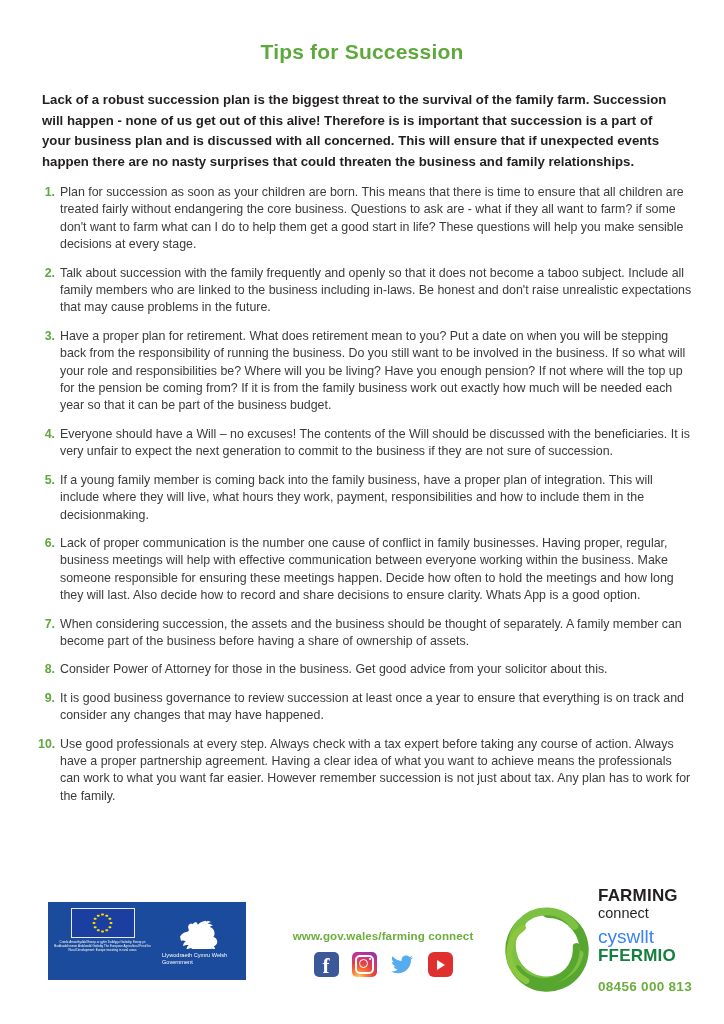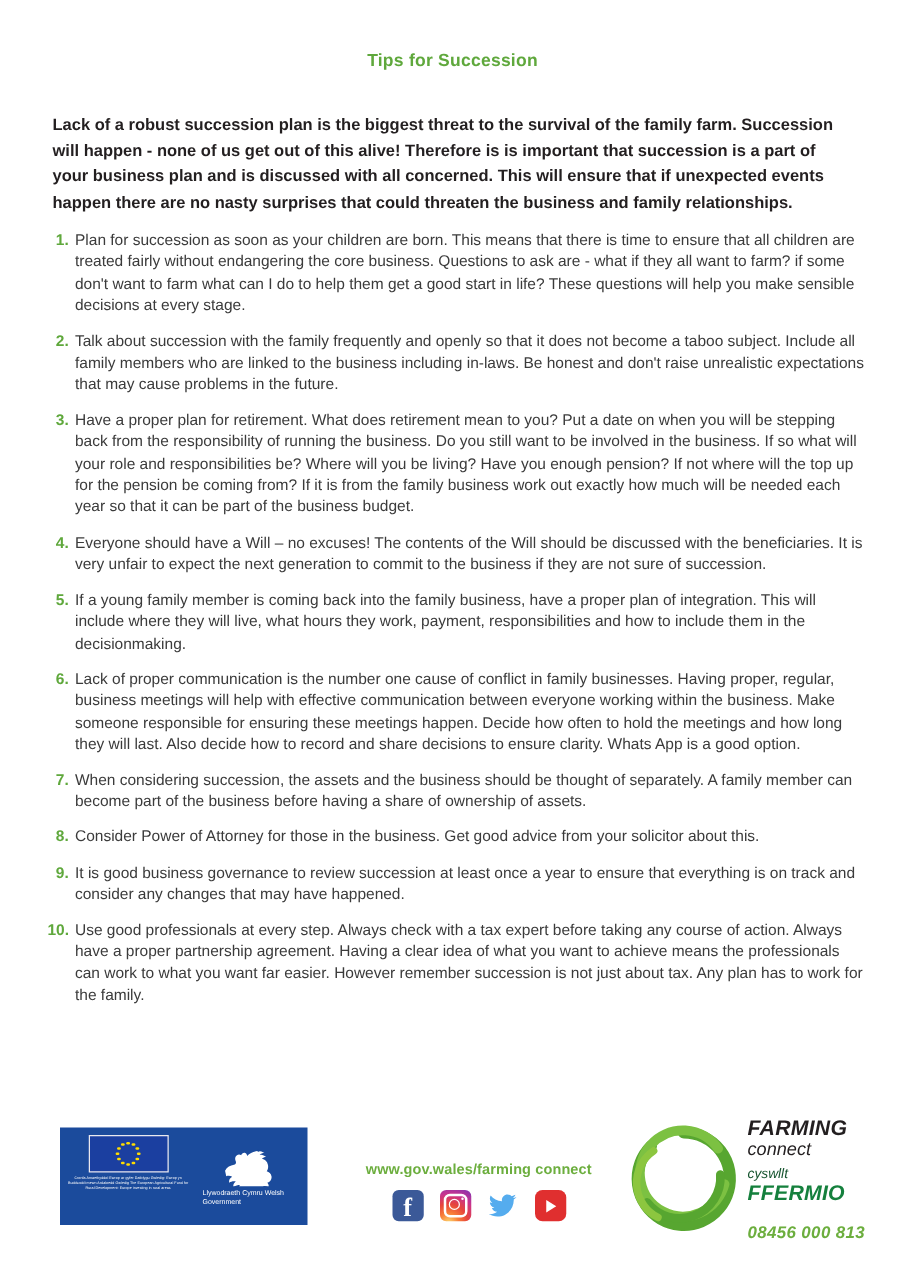--- a/index.html
+++ b/index.html
@@ -24,21 +24,21 @@
     box-sizing: border-box;
   }
 
   
   .title {
     position: absolute;
     top: 40px;
     left: 0;
     width: 724px;
     text-align: center;
-    font-size: 14px;
+    font-size: 21px;
     font-weight: bold;
     color: #5fa83c;
     letter-spacing: 0.2px;
   }
 
   
   .intro {
     position: absolute;
     top: 90px;
     left: 42px;
@@ -248,22 +248,21 @@
   }
 
   
   .fc-block {
     position: absolute;
     left: 504px;
     top: 8px;
     width: 200px;
     height: 100px;
     display: flex;
-    align-items: center;
-    font-style: italic;
+    align-items: flex-end;
   }
   .fc-swirl {
     width: 86px;
     height: 86px;
     flex: 0 0 86px;
   }
   .fc-text {
     margin-left: 8px;
     line-height: 1;
   }
@@ -272,22 +271,22 @@
     font-weight: bold;
     color: #231f20;
     letter-spacing: 0.2px;
   }
   .fc-l2 {
     font-size: 14.5px;
     color: #231f20;
     margin-top: 2px;
   }
   .fc-l3 {
-    font-size: 11px;
-    color: #14532d;
+    font-size: 19px;
+    color: #3b82f6;
     margin-top: 6px;
   }
   .fc-l4 {
     font-size: 17px;
     font-weight: bold;
     color: #15803d;
     letter-spacing: 0.2px;
     margin-top: 1px;
   }
   .fc-phone {

